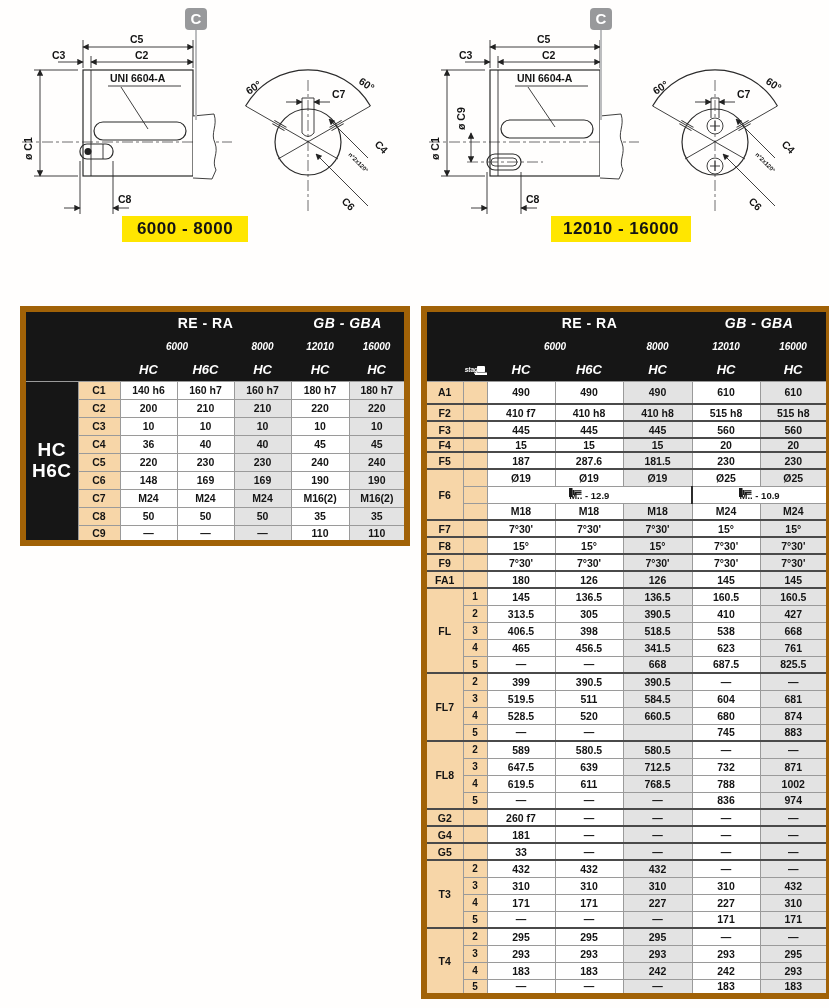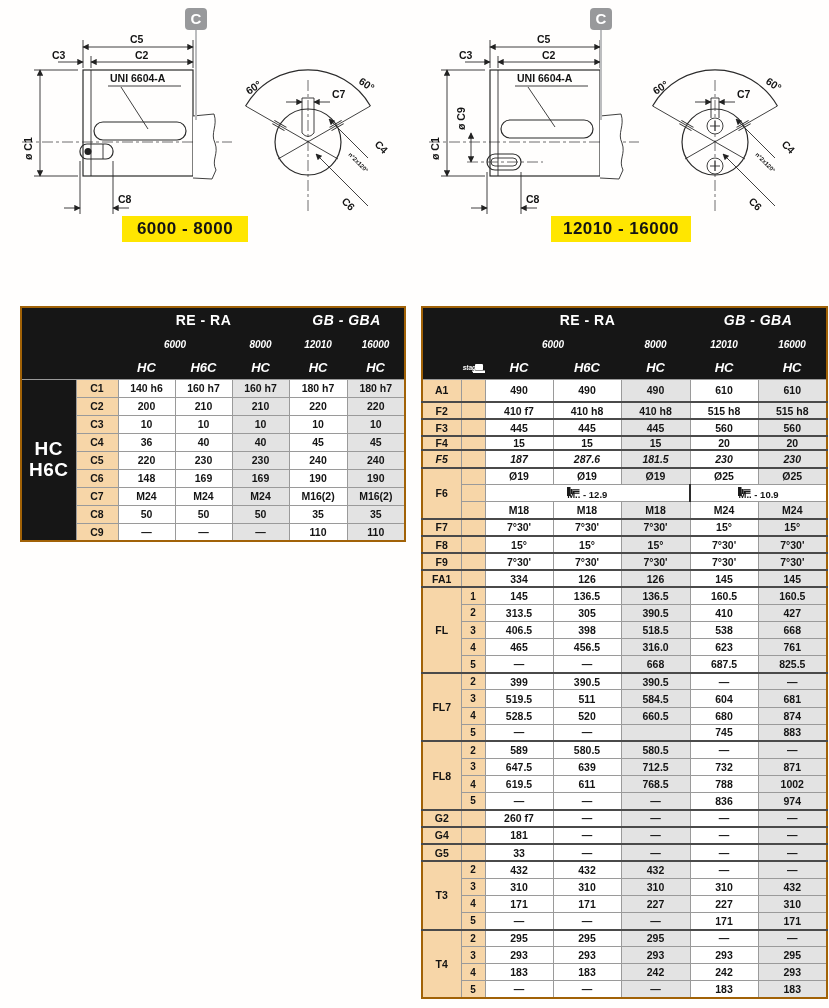--- a/index.html
+++ b/index.html
@@ -22,21 +22,21 @@
 
   .caption{position:absolute;top:216px;height:26px;background:#ffe600;color:#141414;
     font-weight:bold;font-size:17px;text-align:center;line-height:26px;letter-spacing:0.5px;}
   #cap-left{left:122px;width:126px;}
   #cap-right{left:551px;width:140px;}
 
   
   .tblwrap{position:absolute;}
   #left-table-wrap{left:20px;top:306px;width:384px;height:234px;}
   #right-table-wrap{left:421px;top:306px;width:405px;height:693px;}
-  table{border-collapse:collapse;table-layout:fixed;width:100%;height:100%;border:2px solid #a16207;}
+  table{border-collapse:collapse;table-layout:fixed;width:100%;height:100%;border:6px solid #a16207;}
   td{border:1px solid #9a9a9a;text-align:center;vertical-align:middle;padding:0;
      font-size:10.5px;font-weight:700;color:#141414;background:#fff;white-space:nowrap;overflow:hidden;}
   td.hdr{background:#161616;color:#fff;border:0;}
   td.ghead{font-size:14px;letter-spacing:0.5px;}
   td.shead{font-size:10px;}
   td.vhead{font-size:13px;}
   .wsep{border-left:2px solid #ffffff;font-style:italic;}
   td.lbl{background:#f7d6a8;}
   td.stage{background:#f7d6a8;font-size:10px;}
   td.gray{background:#e3e3e3;}
@@ -394,21 +394,21 @@
           </tr>
           <tr class="gsep" style="height: 14px;">
             <td class="lbl" rowspan="1">F4</td>
             <td class="stage"></td>
             <td class="val">15</td>
             <td class="val">15</td>
             <td class="val gray">15</td>
             <td class="val">20</td>
             <td class="val gray">20</td>
           </tr>
-          <tr class="gsep" style="height: 17px; font-style: italic;">
+          <tr class="gsep" style="height: 17px;">
             <td class="lbl" rowspan="1">F5</td>
             <td class="stage"></td>
             <td class="val">187</td>
             <td class="val">287.6</td>
             <td class="val gray">181.5</td>
             <td class="val">230</td>
             <td class="val gray">230</td>
           </tr>
           <tr class="gsep" style="height: 17px;">
             <td class="lbl" rowspan="3">F6</td>
@@ -471,21 +471,21 @@
             <td class="stage"></td>
             <td class="val">7°30'</td>
             <td class="val">7°30'</td>
             <td class="val gray">7°30'</td>
             <td class="val">7°30'</td>
             <td class="val gray">7°30'</td>
           </tr>
           <tr class="gsep" style="height: 17px;">
             <td class="lbl" rowspan="1">FA1</td>
             <td class="stage"></td>
-            <td class="val">334</td>
+            <td class="val">180</td>
             <td class="val">126</td>
             <td class="val gray">126</td>
             <td class="val">145</td>
             <td class="val gray">145</td>
           </tr>
           <tr class="gsep" style="height: 17px;">
             <td class="lbl" rowspan="5">FL</td>
             <td class="stage">1</td>
             <td class="val">145</td>
             <td class="val">136.5</td>
@@ -506,21 +506,21 @@
             <td class="val">406.5</td>
             <td class="val">398</td>
             <td class="val gray">518.5</td>
             <td class="val">538</td>
             <td class="val gray">668</td>
           </tr>
           <tr style="height: 17px;">
             <td class="stage">4</td>
             <td class="val">465</td>
             <td class="val">456.5</td>
-            <td class="val gray">316.0</td>
+            <td class="val gray">341.5</td>
             <td class="val">623</td>
             <td class="val gray">761</td>
           </tr>
           <tr style="height: 17px;">
             <td class="stage">5</td>
             <td class="val">—</td>
             <td class="val">—</td>
             <td class="val gray">668</td>
             <td class="val">687.5</td>
             <td class="val gray">825.5</td>

